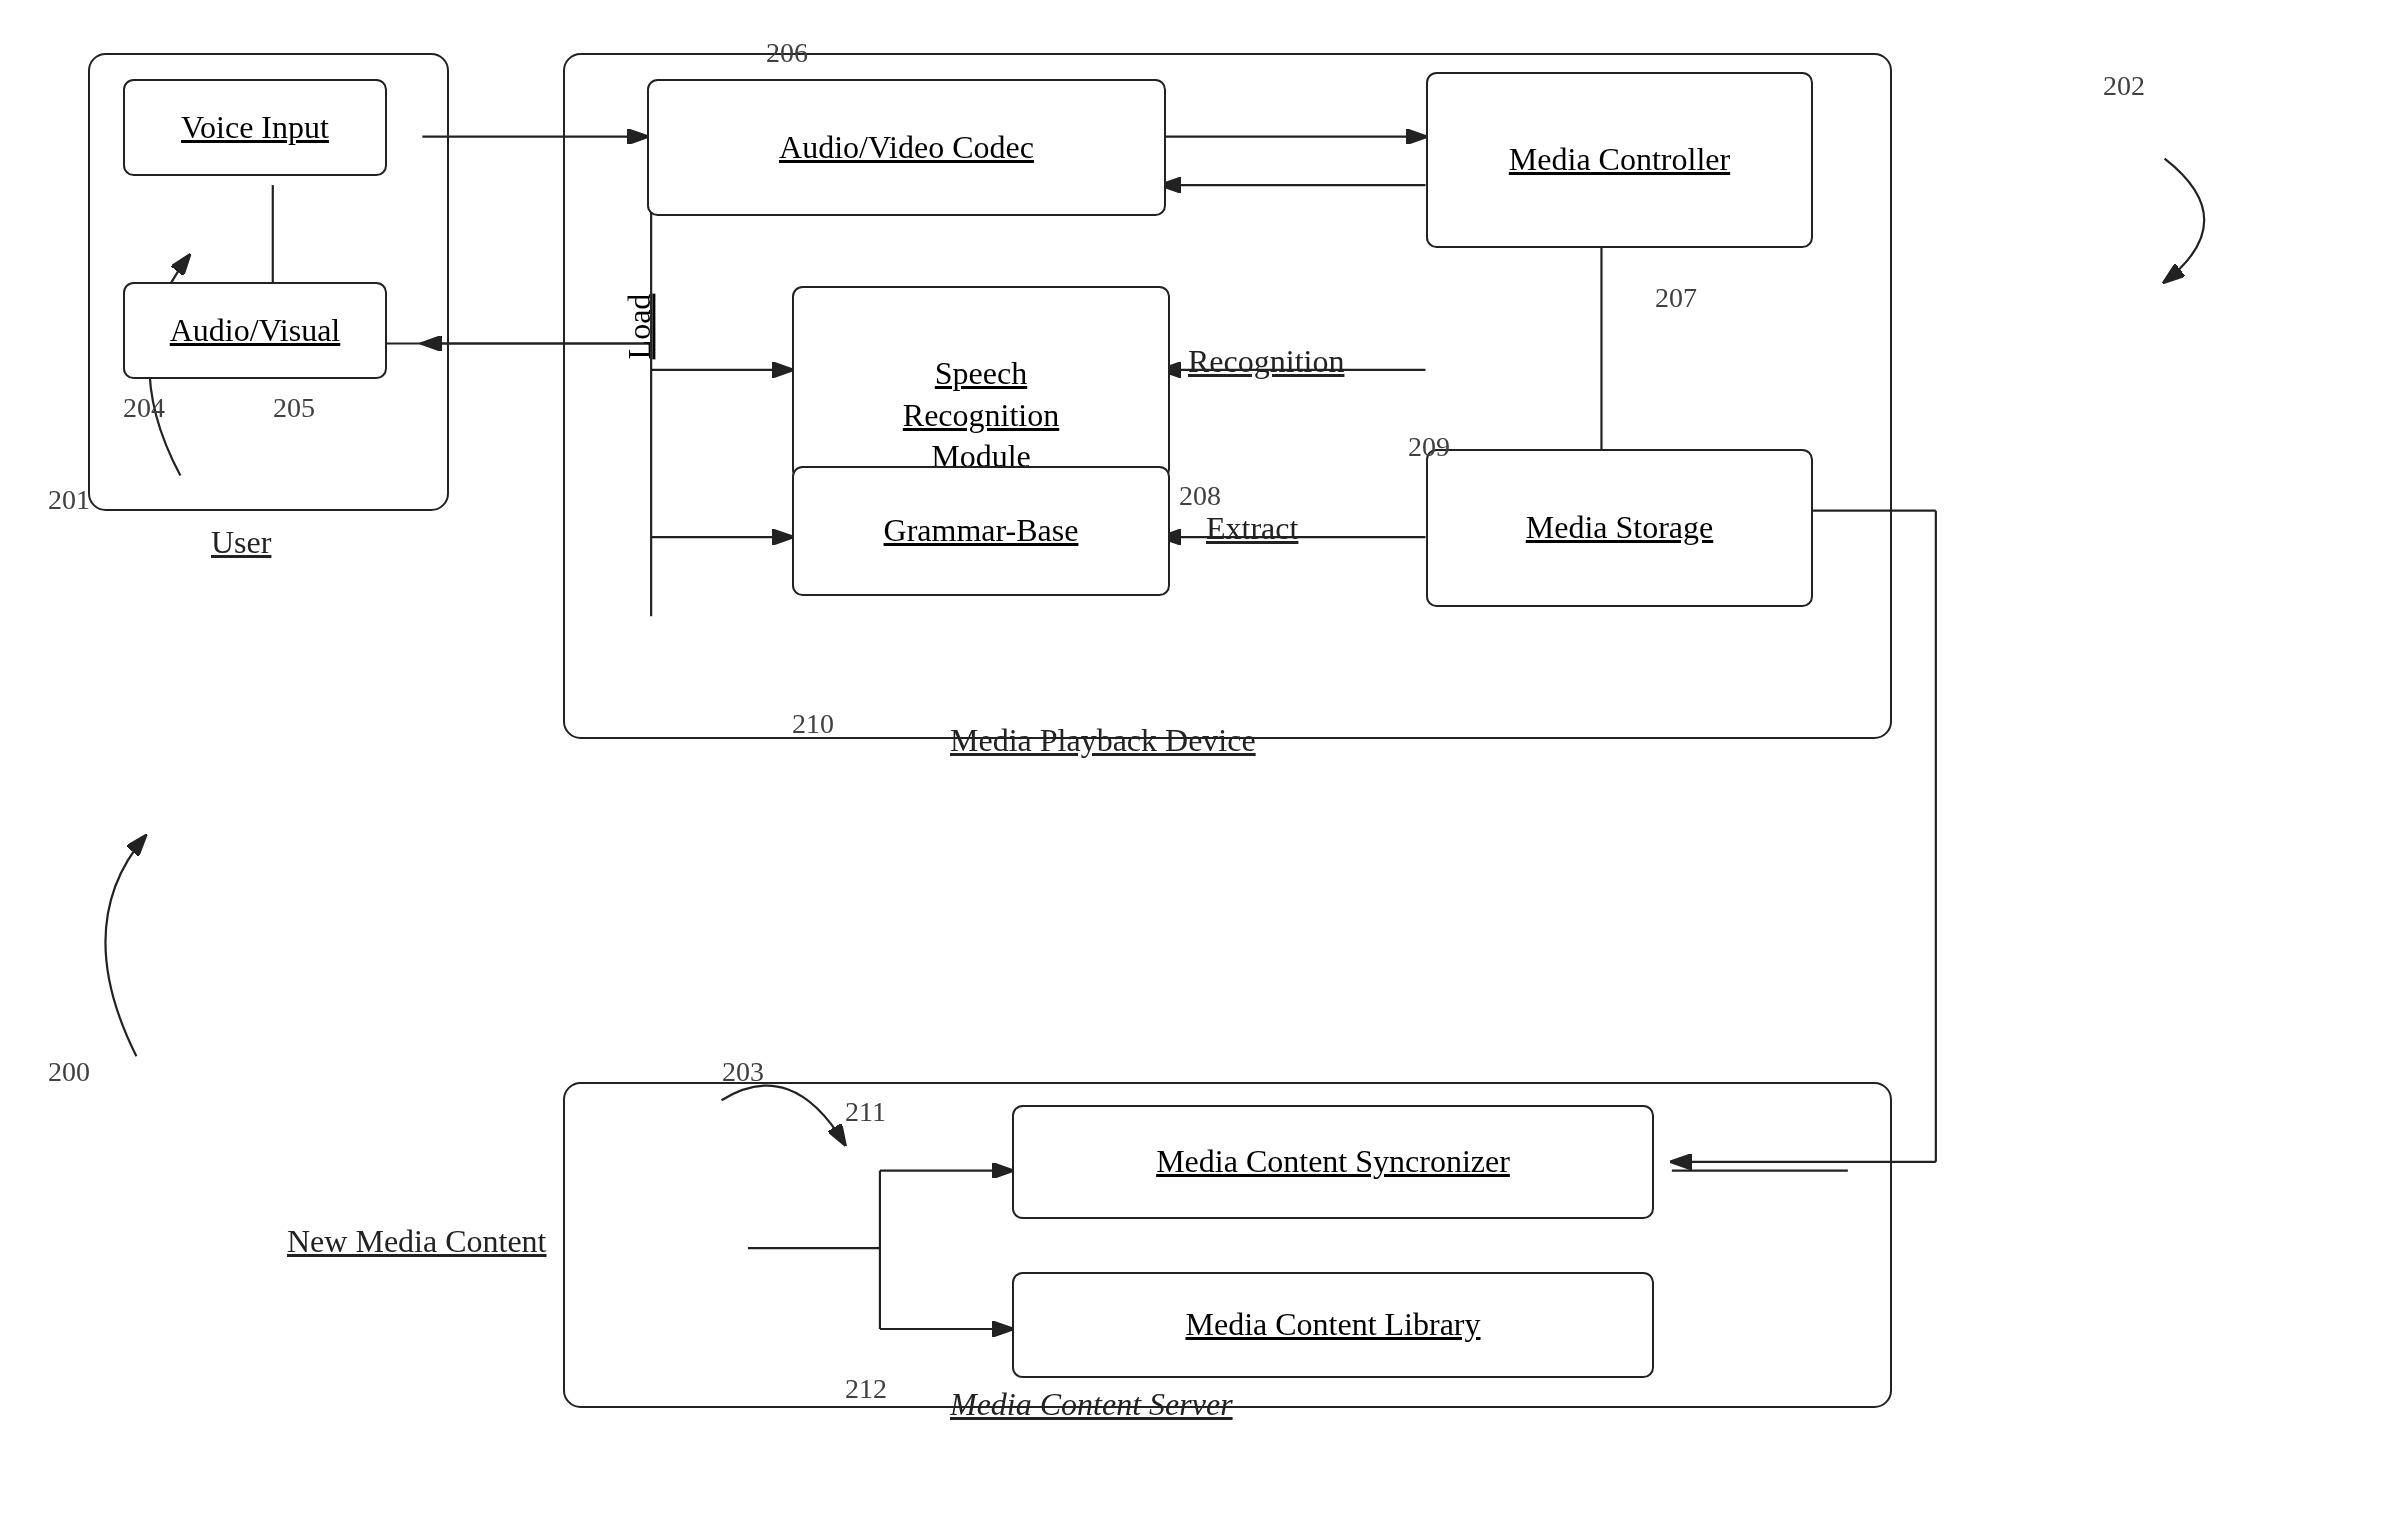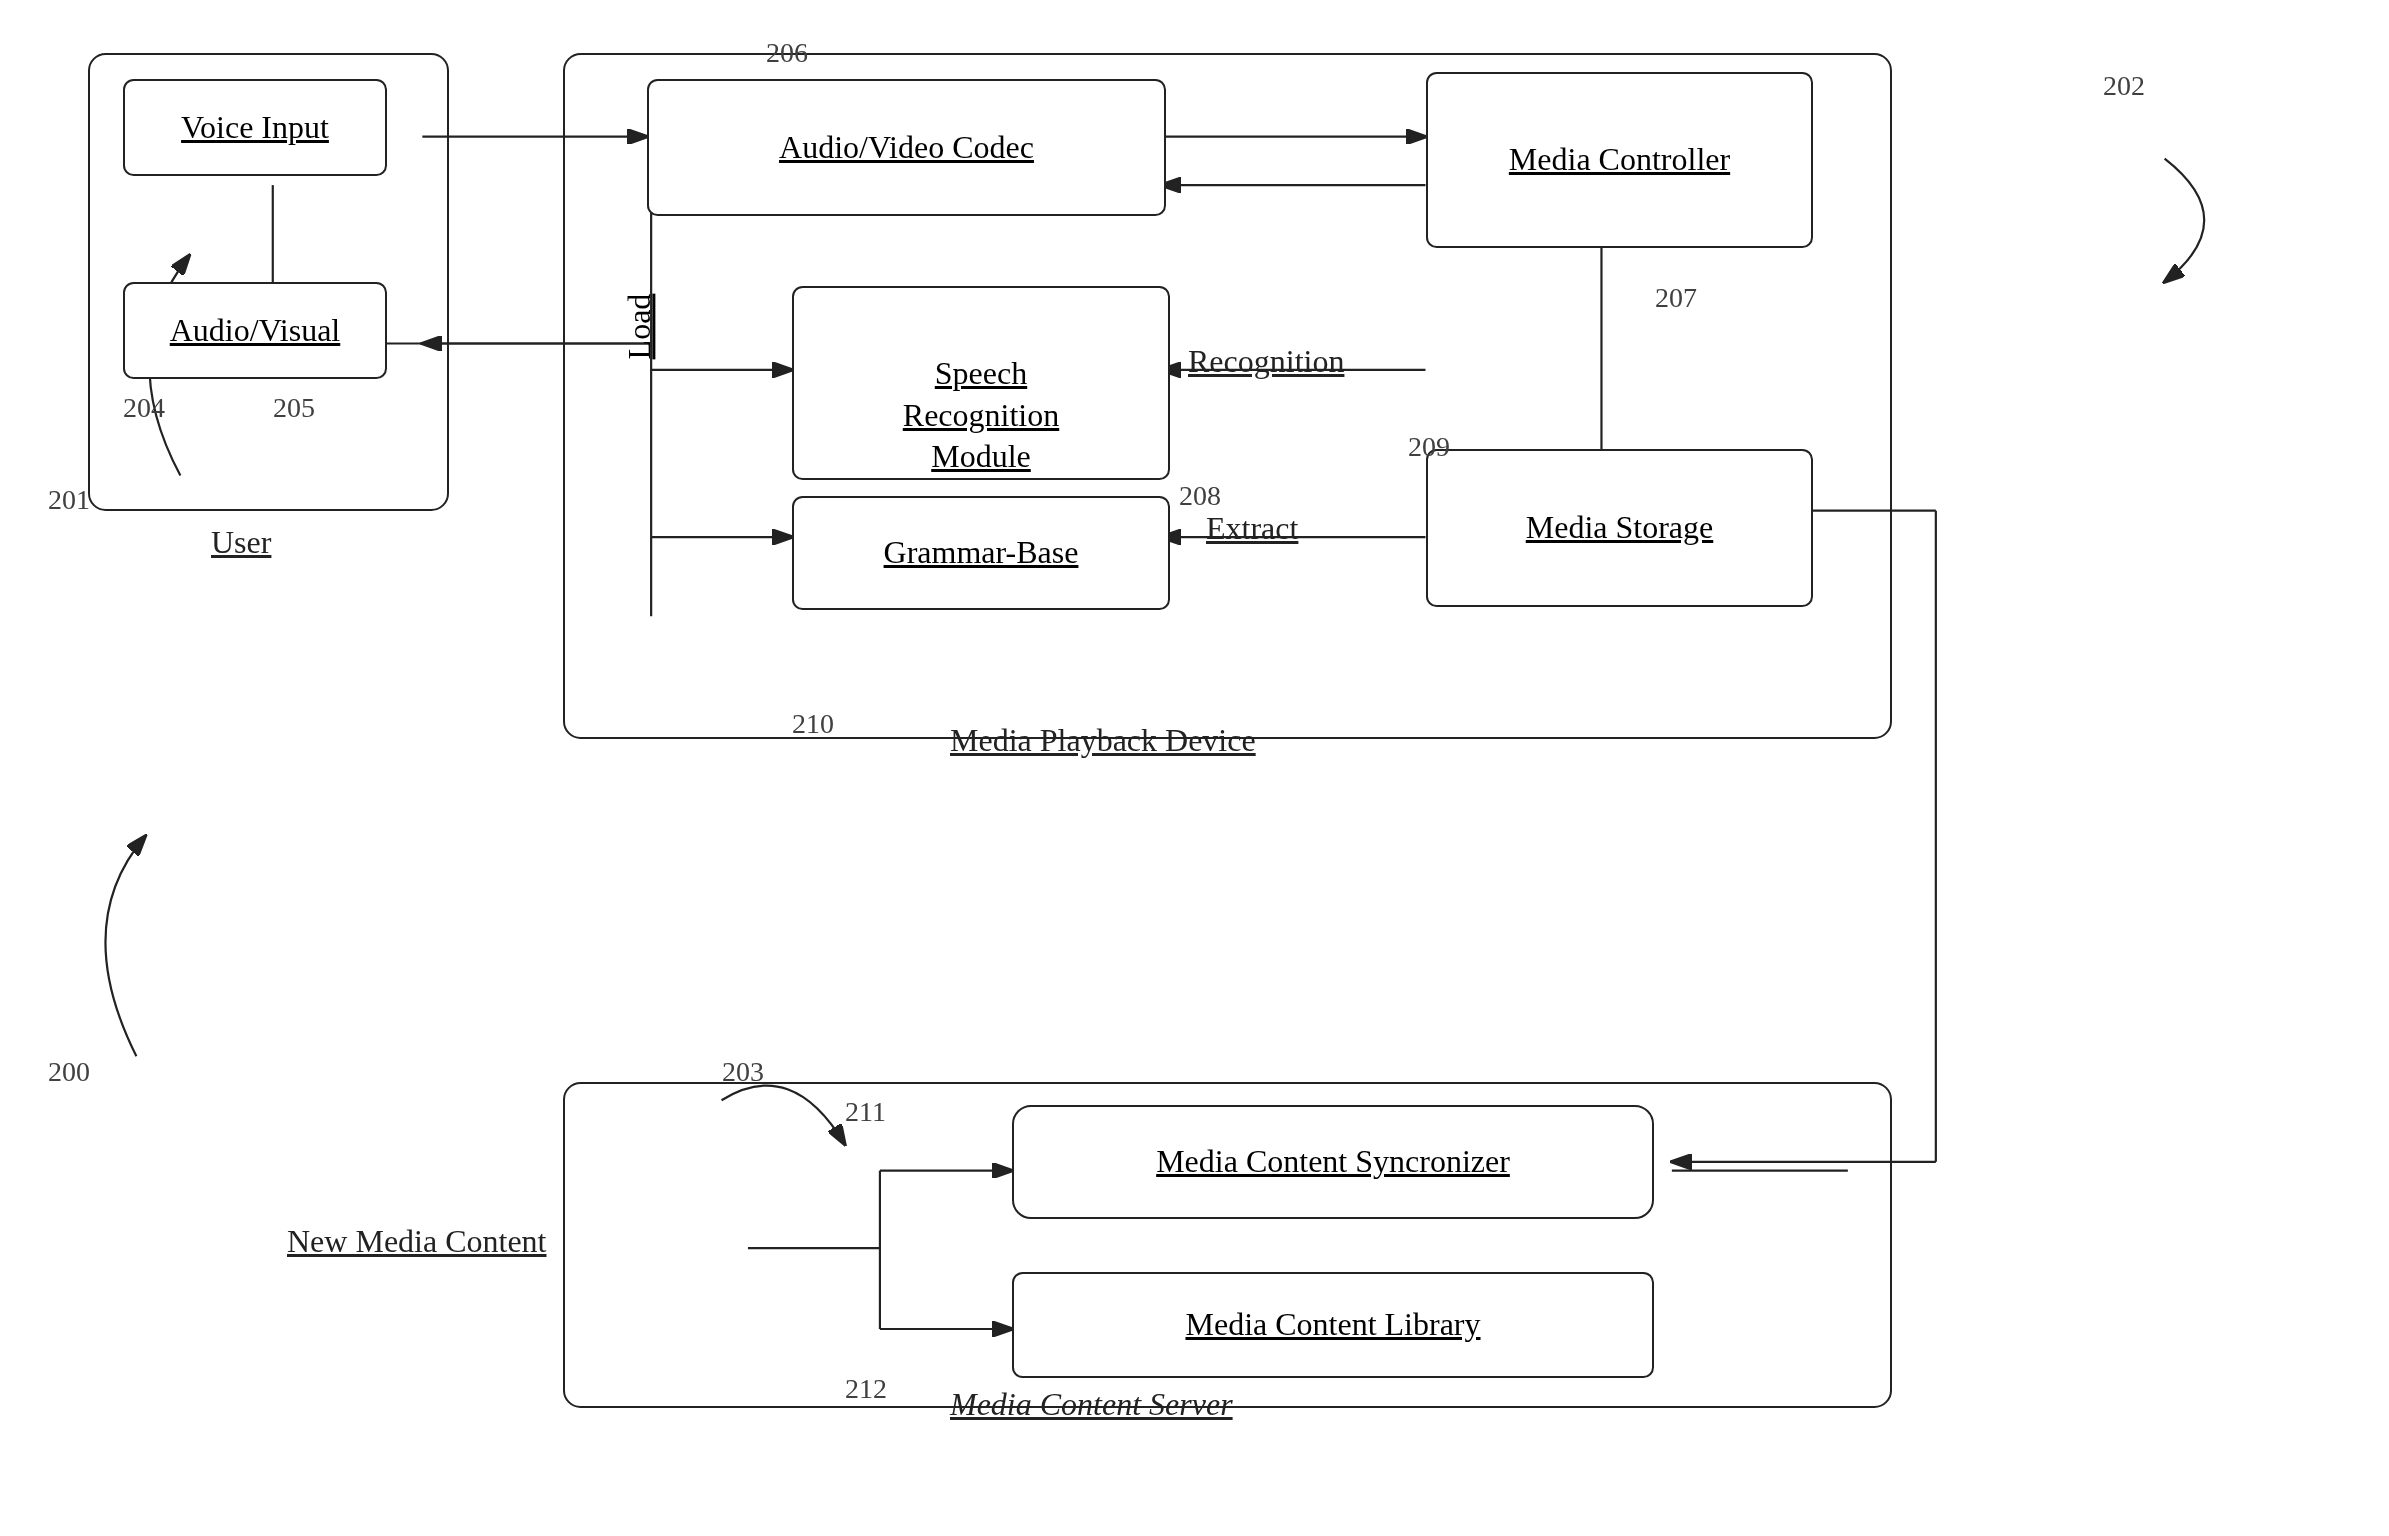--- a/index.html
+++ b/index.html
@@ -177,21 +177,21 @@
   <div class="ref-num" style="left:1655px; top:282px;">207</div>
 
   <div class="box" style="left:792px; top:286px; width:378px; height:194px;align-items:flex-end;">
     <span class="box-label" style="white-space:pre-line;">Speech
 Recognition
 Module</span>
   </div>
 
   <div class="label-text" style="left:1188px; top:343px;">Recognition</div>
 
-  <div class="box" style="left:792px; top:466px; width:378px; height:114px;margin-top:30px;">
+  <div class="box" style="left:792px; top:466px; width:378px; height:130px;">
     <span class="box-label">Grammar-Base</span>
   </div>
 
   <div class="ref-num" style="left:1179px; top:480px;">208</div>
 
   <div class="label-text" style="left:1206px; top:510px;">Extract</div>
 
   <div class="box" style="left:1426px; top:449px; width:387px; height:158px;">
     <span class="box-label">Media Storage</span>
   </div>
@@ -203,21 +203,21 @@
 
   <div class="ref-num" style="left:792px; top:708px;">210</div>
 
   <div class="label-text" style="left:950px; top:722px;">Media Playback Device</div>
 
   <div class="outer-box" style="left:563px; top:1082px; width:1329px; height:326px; border-radius:17.6px;">
   </div>
 
   <div class="ref-num" style="left:845px; top:1096px;">211</div>
 
-  <div class="box" style="left:1012px; top:1105px; width:642px; height:114px;border-radius:19px;">
+  <div class="box" style="left:1012px; top:1105px; width:642px; height:114px;">
     <span class="box-label">Media Content Syncronizer</span>
   </div>
 
   <div class="box" style="left:1012px; top:1272px; width:642px; height:106px;">
     <span class="box-label">Media Content Library</span>
   </div>
 
   <div class="ref-num" style="left:845px; top:1373px;text-align:center;">212</div>
 
   <div class="label-text" style="left:950px; top:1386px;font-style:italic;">Media Content Server</div>

